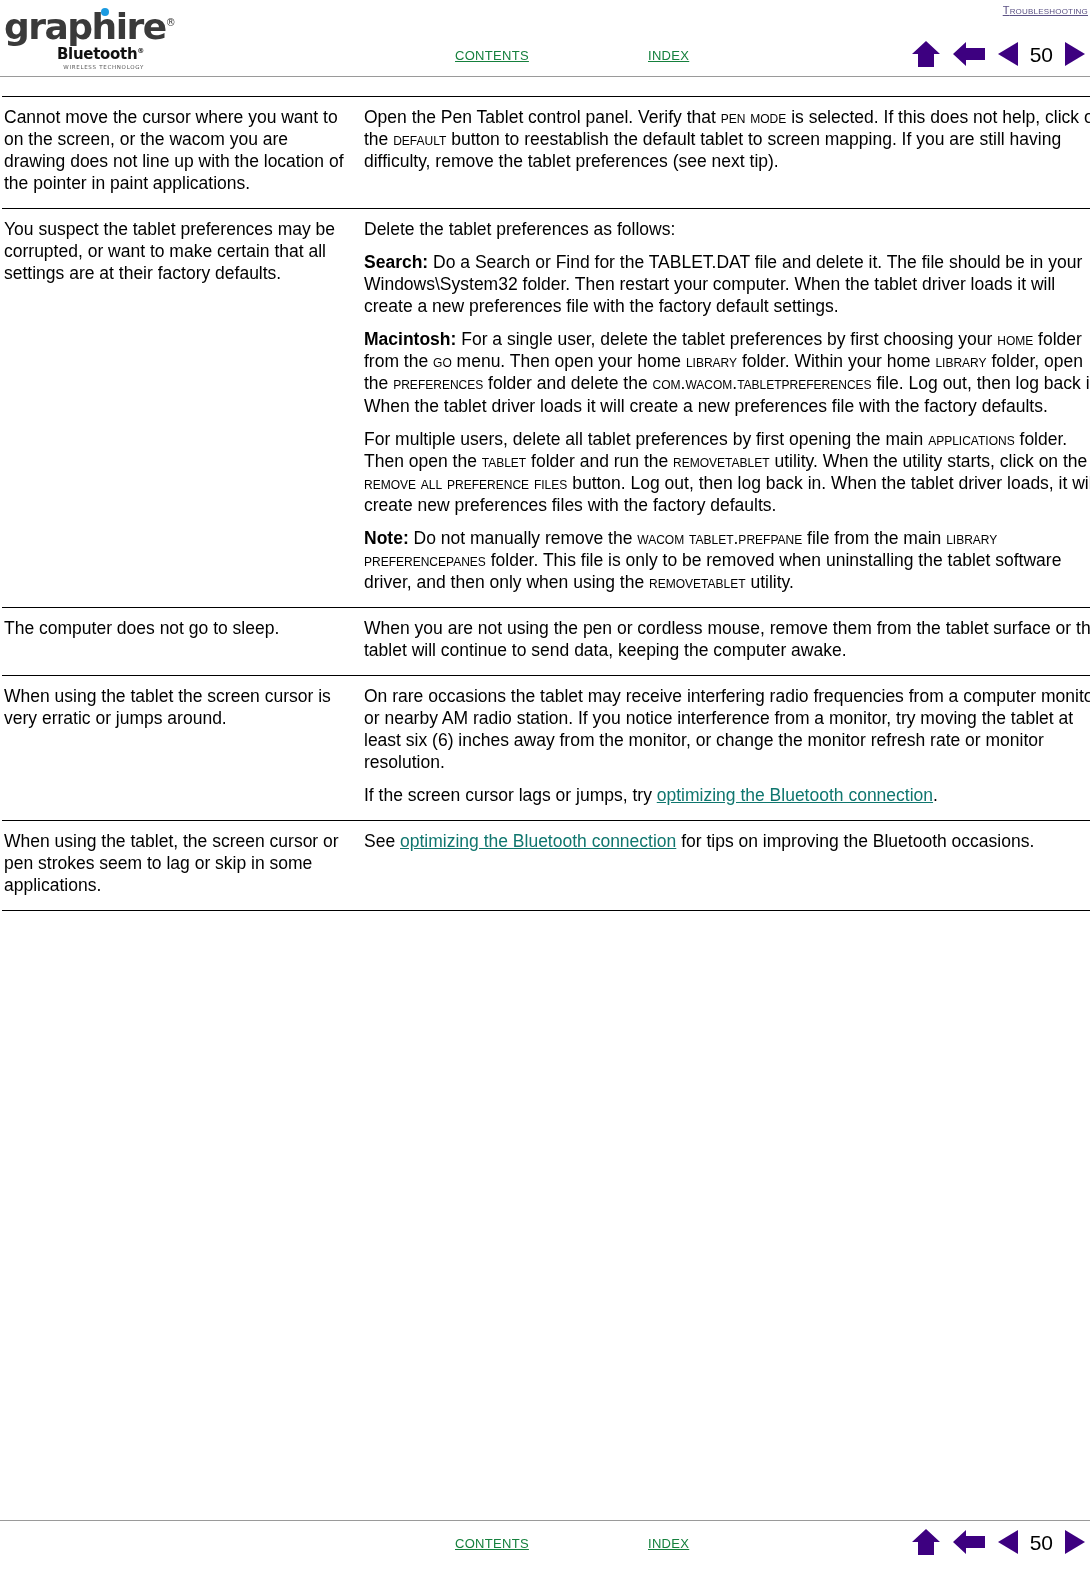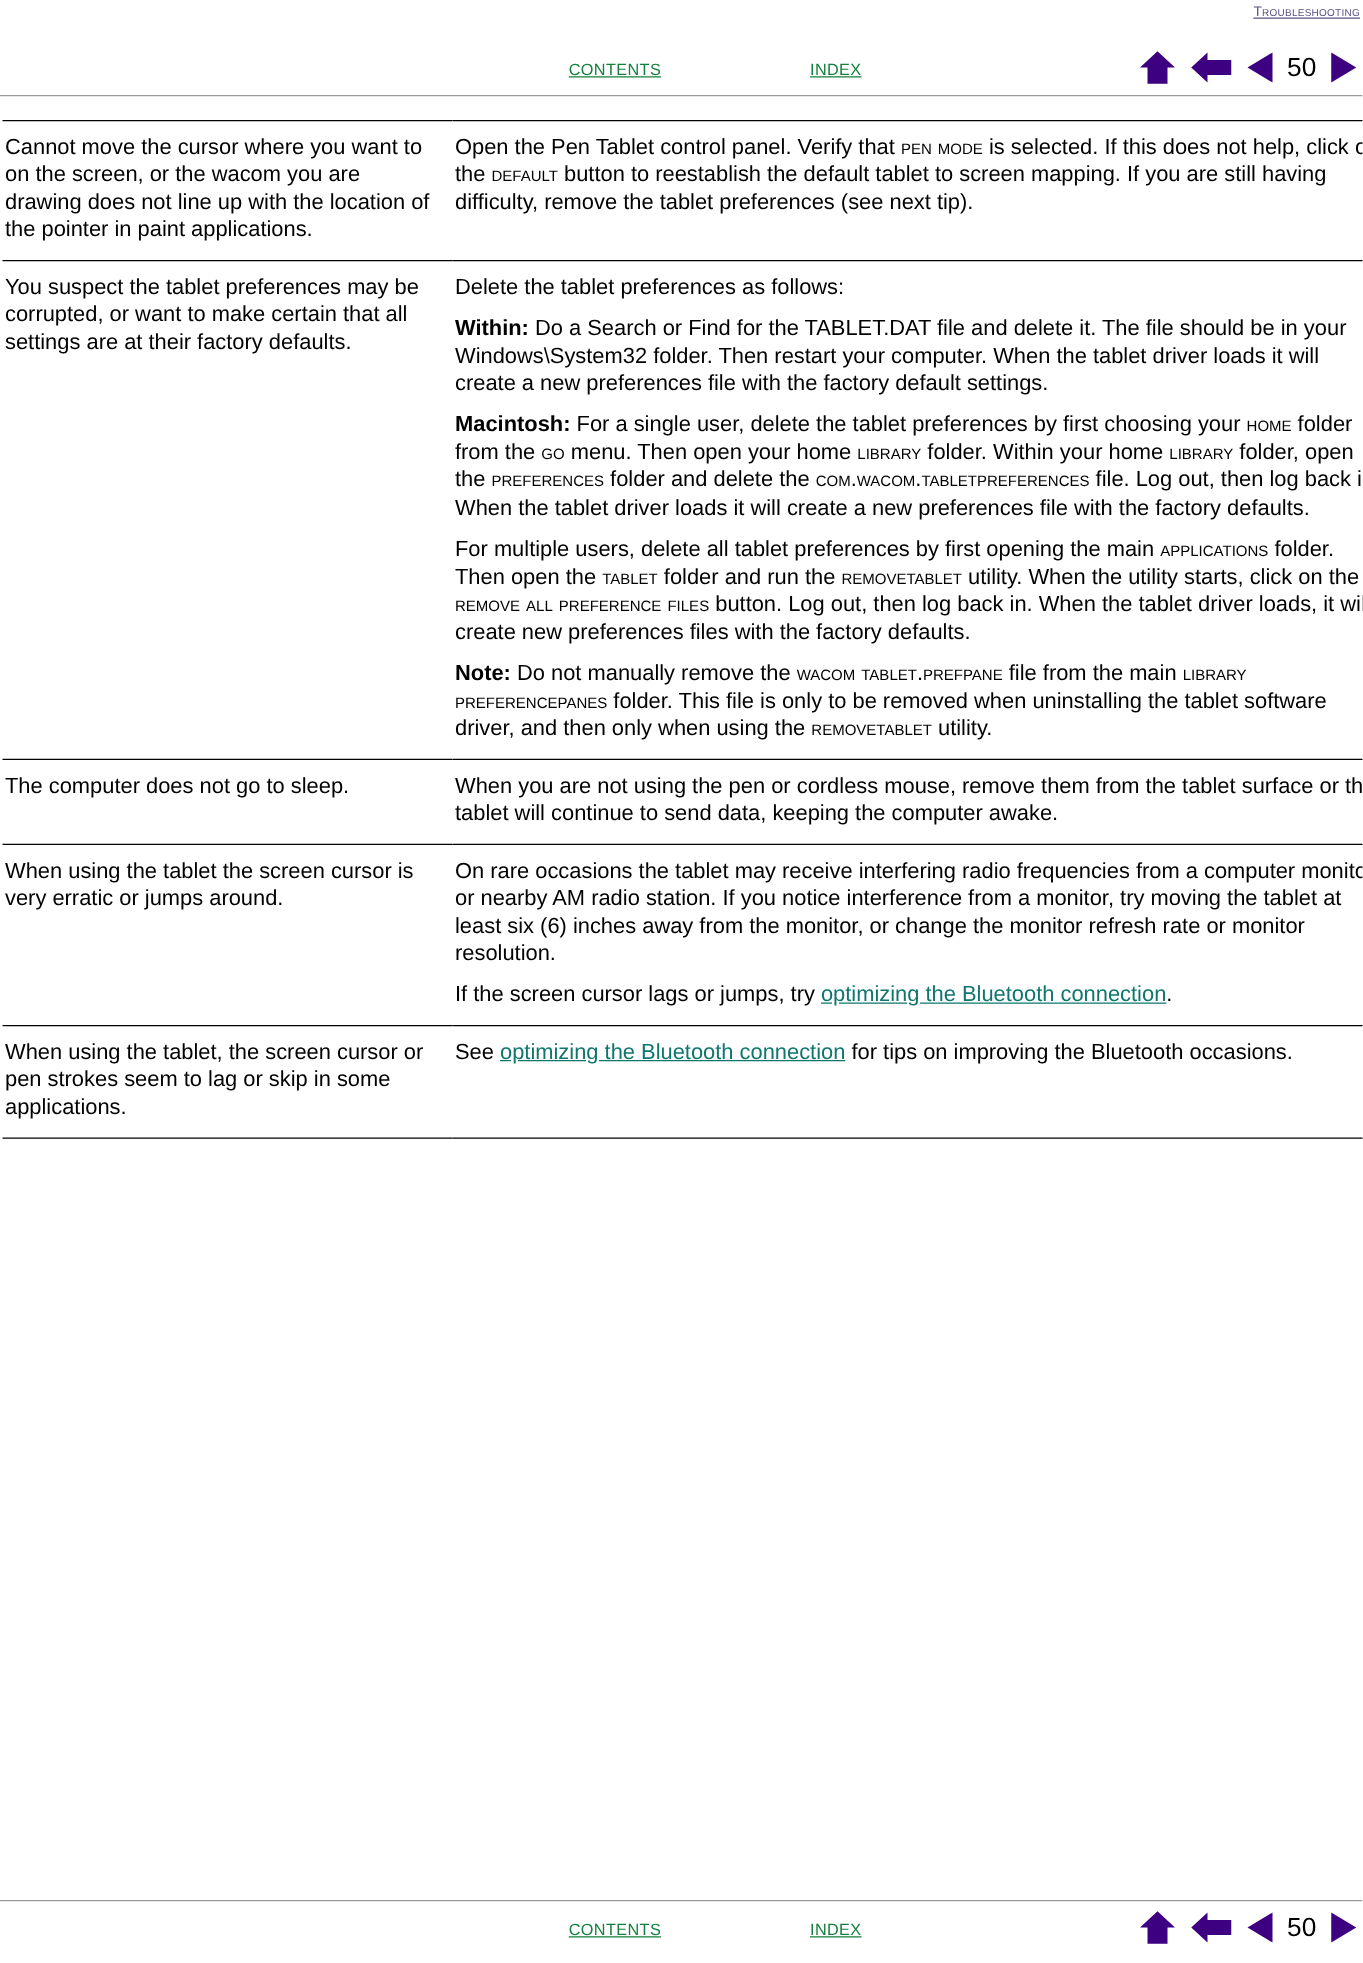--- a/index.html
+++ b/index.html
@@ -213,20 +213,29 @@
     right: 0;
     top: 30px;
     height: 34px;
   }
 </style>
 </head>
 <body>
 
 <div class="page-header">
 
+  <div class="logo-block">
+    <span class="logo-wordmark">
+      <span class="logo-dot"></span><span>graphire</span><span class="logo-reg">®</span>
+    </span>
+    <div class="logo-bt-bar">
+      <span class="logo-bt"><span>Bluetooth</span><sup>®</sup></span>
+      <span class="logo-tagline">WIRELESS TECHNOLOGY</span>
+    </div>
+  </div>
 
   <div class="section-label">troubleshooting</div>
 
   <div class="navrow">
     <span class="nav-link nav-contents">contents</span>
     <span class="nav-link nav-index">index</span>
 
     <div class="nav-icons">
       <span>
         <svg width="30" height="28" viewBox="0 0 30 28" aria-hidden="true">
@@ -266,21 +275,21 @@
           <p class="para"><span>Open the Pen Tablet control panel.  Verify that </span><span class="sc">pen mode</span><span> is selected.  If this does not help, click on the </span><span class="sc">default</span><span> button to reestablish the default tablet to screen mapping.  If you are still having difficulty, remove the tablet preferences (see next tip).</span></p>
         </td>
       </tr>
 
       <tr>
         <td class="col-problem">
           <p class="para">You suspect the tablet preferences may be corrupted, or want to make certain that all settings are at their factory defaults.</p>
         </td>
         <td class="col-answer">
           <p class="para"><span>Delete the tablet preferences as follows:</span></p>
-          <p class="para"><span class="b">Within:</span><span> Do a Search or Find for the TABLET.DAT file and delete it.  The file should be in your Windows\System32 folder.  Then restart your computer.  When the tablet driver loads it will create a new preferences file with the factory default settings.</span></p>
+          <p class="para"><span class="b">Search:</span><span> Do a Search or Find for the TABLET.DAT file and delete it.  The file should be in your Windows\System32 folder.  Then restart your computer.  When the tablet driver loads it will create a new preferences file with the factory default settings.</span></p>
           <p class="para"><span class="b">Macintosh:</span><span> For a single user, delete the tablet preferences by first choosing your </span><span class="sc">home</span><span> folder from the </span><span class="sc">go</span><span> menu.  Then open your home </span><span class="sc">library</span><span> folder.  Within your home </span><span class="sc">library</span><span> folder, open the </span><span class="sc">preferences</span><span> folder and delete the </span><span class="sc">com.wacom.tabletpreferences</span><span> file.  Log out, then log back in.  When the tablet driver loads it will create a new preferences file with the factory defaults.</span></p>
           <p class="para"><span>For multiple users, delete all tablet preferences by first opening the main </span><span class="sc">applications</span><span> folder.  Then open the </span><span class="sc">tablet</span><span> folder and run the </span><span class="sc">removetablet</span><span> utility.  When the utility starts, click on the </span><span class="sc">remove all preference files</span><span> button.  Log out, then log back in.  When the tablet driver loads, it will create new preferences files with the factory defaults.</span></p>
           <p class="para"><span class="b">Note:</span><span> Do not manually remove the </span><span class="sc">wacom tablet.prefpane</span><span> file from the main </span><span class="sc">library preferencepanes</span><span> folder.  This file is only to be removed when uninstalling the tablet software driver, and then only when using the </span><span class="sc">removetablet</span><span> utility.</span></p>
         </td>
       </tr>
 
       <tr>
         <td class="col-problem">
           <p class="para">The computer does not go to sleep.</p>
         </td>

